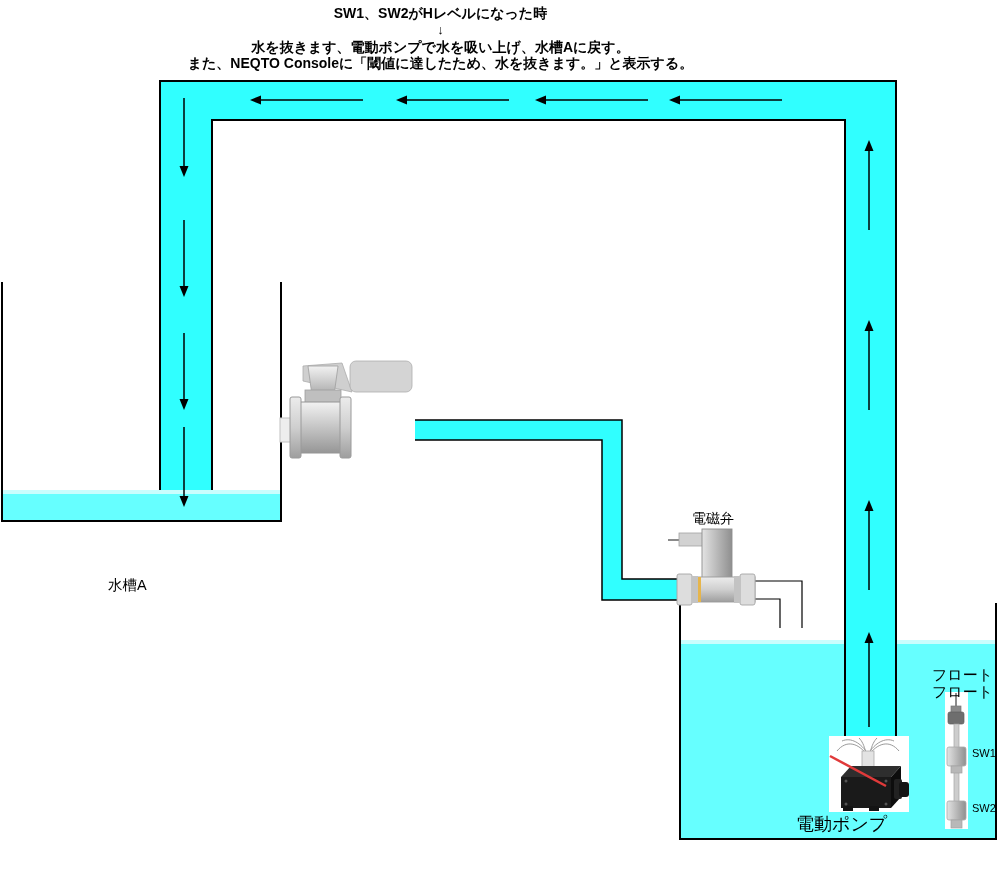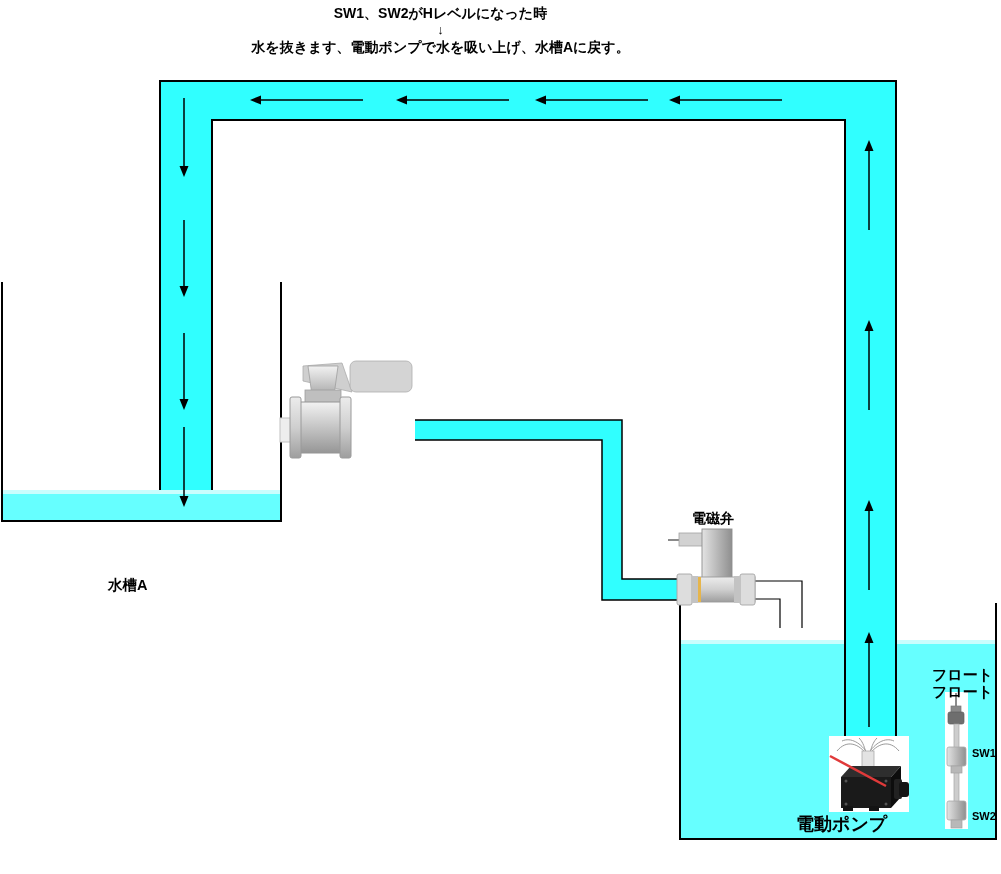--- a/index.html
+++ b/index.html
@@ -1,21 +1,21 @@
 <!DOCTYPE html>
 <html style="--pipe-water: #30FFFF; --tank-water: #66FFFF; --water-surface-highlight: #C9FEFE; --outline: #000000; --laser-pointer: #E03A3A;"><head>
 <meta charset="utf-8">
 <style>
   html,body{margin:0;padding:0;background:#fff;}
   #stage{
     position:relative;width:1001px;height:874px;background:#fff;overflow:hidden;
     font-family:"Liberation Sans","DejaVu Sans",sans-serif;color:#000;
   }
   #diagram-svg{position:absolute;left:0;top:0;}
-  .lbl{position:absolute;font-weight:bold;white-space:nowrap;}
+  .lbl{position:absolute;font-weight:normal;white-space:nowrap;}
   #annotation{
     position:absolute;left:0;top:5px;width:881px;text-align:center;
     font-weight:bold;font-size:14px;line-height:16px;
   }
   #annotation .arrow-line{font-size:13px;line-height:18px;}
   .pipe-fill{fill:var(--pipe-water);}
   .water-fill{fill:var(--tank-water);}
   .water-hl{fill:var(--water-surface-highlight);}
   .outline{stroke:var(--outline);fill:none;}
   .arrow{stroke:var(--outline);fill:none;stroke-width:1.5;}
@@ -192,26 +192,27 @@
       <rect x="951" y="766" width="11" height="7" fill="#B8B8B8" stroke="#A0A0A0" stroke-width="0.7"></rect>
       <rect x="947" y="801" width="19" height="19" rx="2" fill="url(#gmH)" stroke="#A8A8A8" stroke-width="0.8"></rect>
       <rect x="951" y="820" width="11" height="8" fill="#B8B8B8" stroke="#A0A0A0" stroke-width="0.7"></rect>
     </g>
   </svg>
 
   <div id="annotation">
     <div>SW1、SW2がHレベルになった時</div>
     <div class="arrow-line">↓</div>
     <div>水を抜きます、電動ポンプで水を吸い上げ、水槽Aに戻す。</div>
+    <div>また、NEQTO Consoleに「閾値に達したため、水を抜きます。」と表示する。</div>
   </div>
 
   <div class="lbl" style="left:108px;top:528px;font-size:14.5px;margin-top:48px;">水槽A</div>
   <div class="lbl" style="left:816px;top:884px;font-size:12px;">水槽B</div>
   <div class="lbl" style="left:692px;top:510px;font-size:14px;">電磁弁</div>
   <div class="lbl" style="left:796px;top:812px;font-size:18px;">電動ポンプ</div>
   <div class="lbl" style="left:932px;top:667px;font-size:15px;line-height:16.5px;">
     <div>フロート</div>
     <div>フロート</div>
   </div>
   <div class="lbl" style="left:972px;top:747px;font-size:11px;">SW1</div>
-  <div class="lbl" style="left:972px;top:802px;font-size:11px;margin-top:8px;">SW2</div>
+  <div class="lbl" style="left:972px;top:802px;font-size:11px;">SW2</div>
 
 </div>
 
 </body></html>

